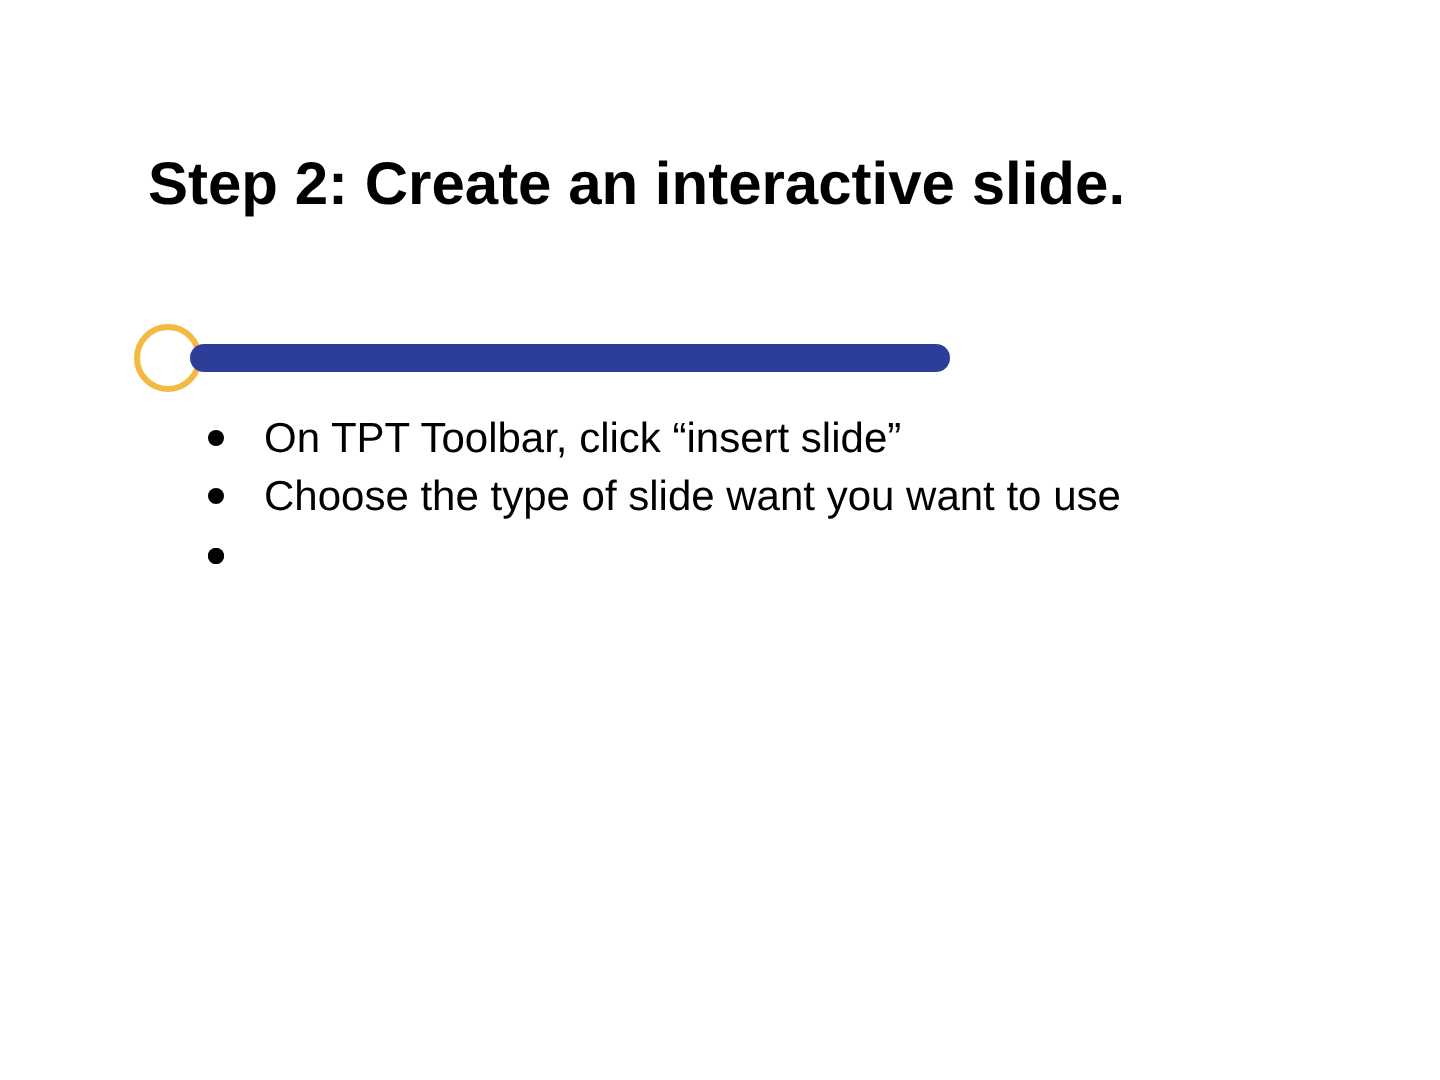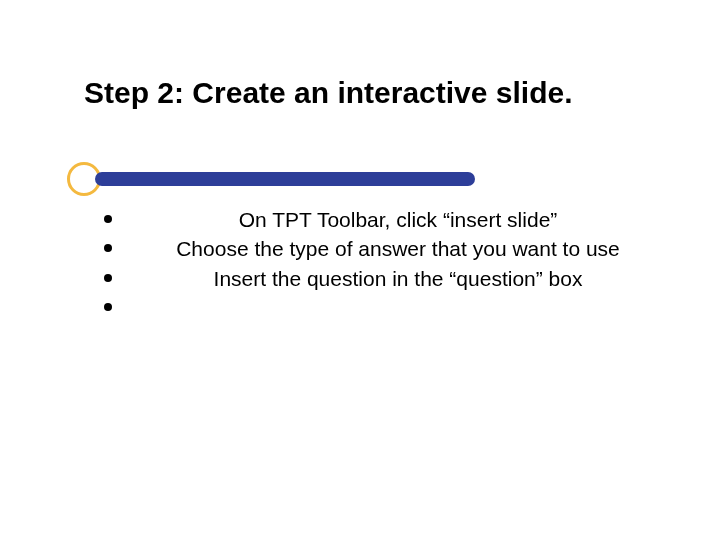--- a/index.html
+++ b/index.html
@@ -11,21 +11,21 @@
     font-family: Arial, Helvetica, sans-serif;
     overflow: hidden;
   }
   .slide {
     position: relative;
     width: 720px;
     height: 540px;
   }
   .title {
     position: absolute;
-    left: 84px;
+    left: 74px;
     top: 75px;
     width: 580px;
     font-size: 30px;
     font-weight: bold;
     color: #000000;
     line-height: 1.2;
   }
   .rule-container {
     position: absolute;
     left: 0;
@@ -63,21 +63,20 @@
   }
   .body ul {
     list-style: none;
     margin: 0;
     padding: 0;
   }
   .body li {
     position: relative;
     padding-left: 28px;
     margin-bottom: 1px;
-    text-align: center;
   }
   .body li .bullet {
     position: absolute;
     left: 0;
     top: 9px;
     width: 8px;
     height: 8px;
     background: #000000;
     border-radius: 50%;
   }
@@ -97,25 +96,24 @@
   </div>
 
   <div class="body">
     <ul>
       <li>
         <span class="bullet"></span>
         <span>On TPT Toolbar, click “insert slide”</span>
       </li>
       <li>
         <span class="bullet"></span>
-        <span>Choose the type of answer that you want to use</span>
+        <span>Choose the type of slide want you want to use</span>
       </li>
       <li>
         <span class="bullet"></span>
-        <span>Insert the question in the “question” box</span>
       </li>
       <li>
         <span class="bullet"></span>
       </li>
     </ul>
   </div>
 
 </div>
 
 </body></html>

